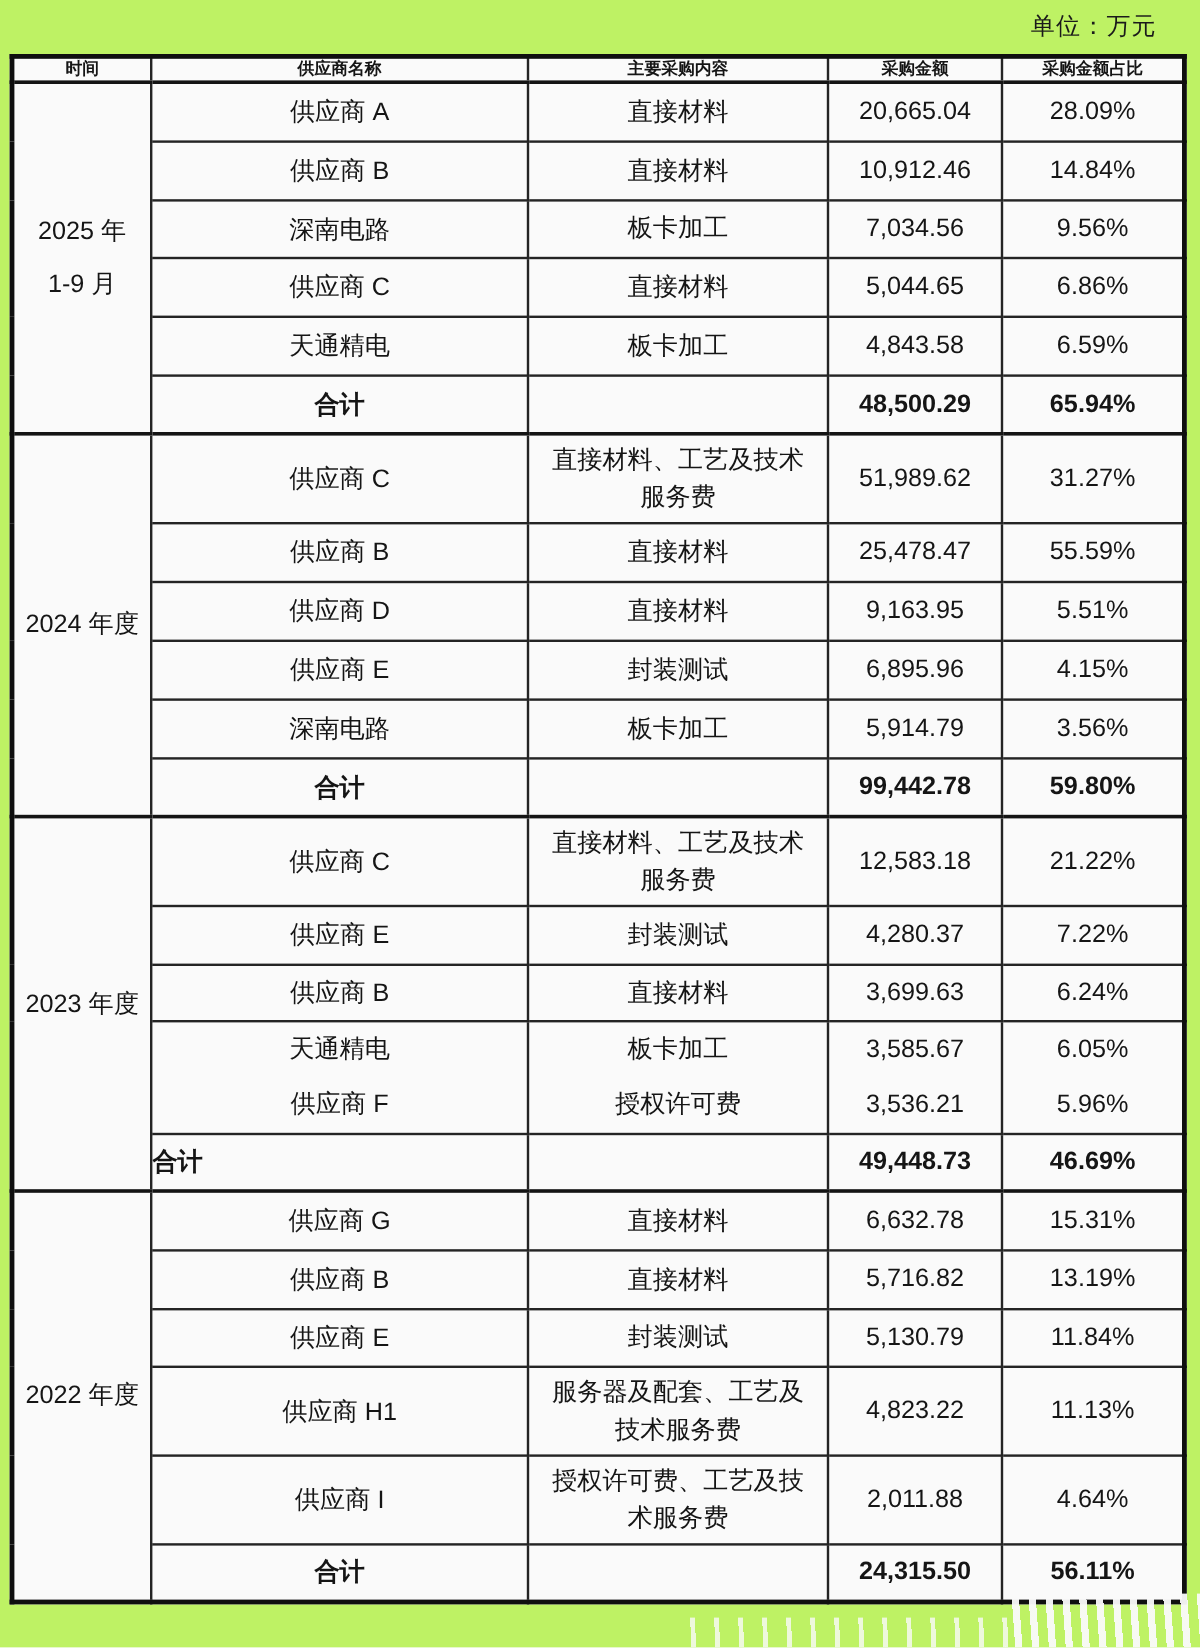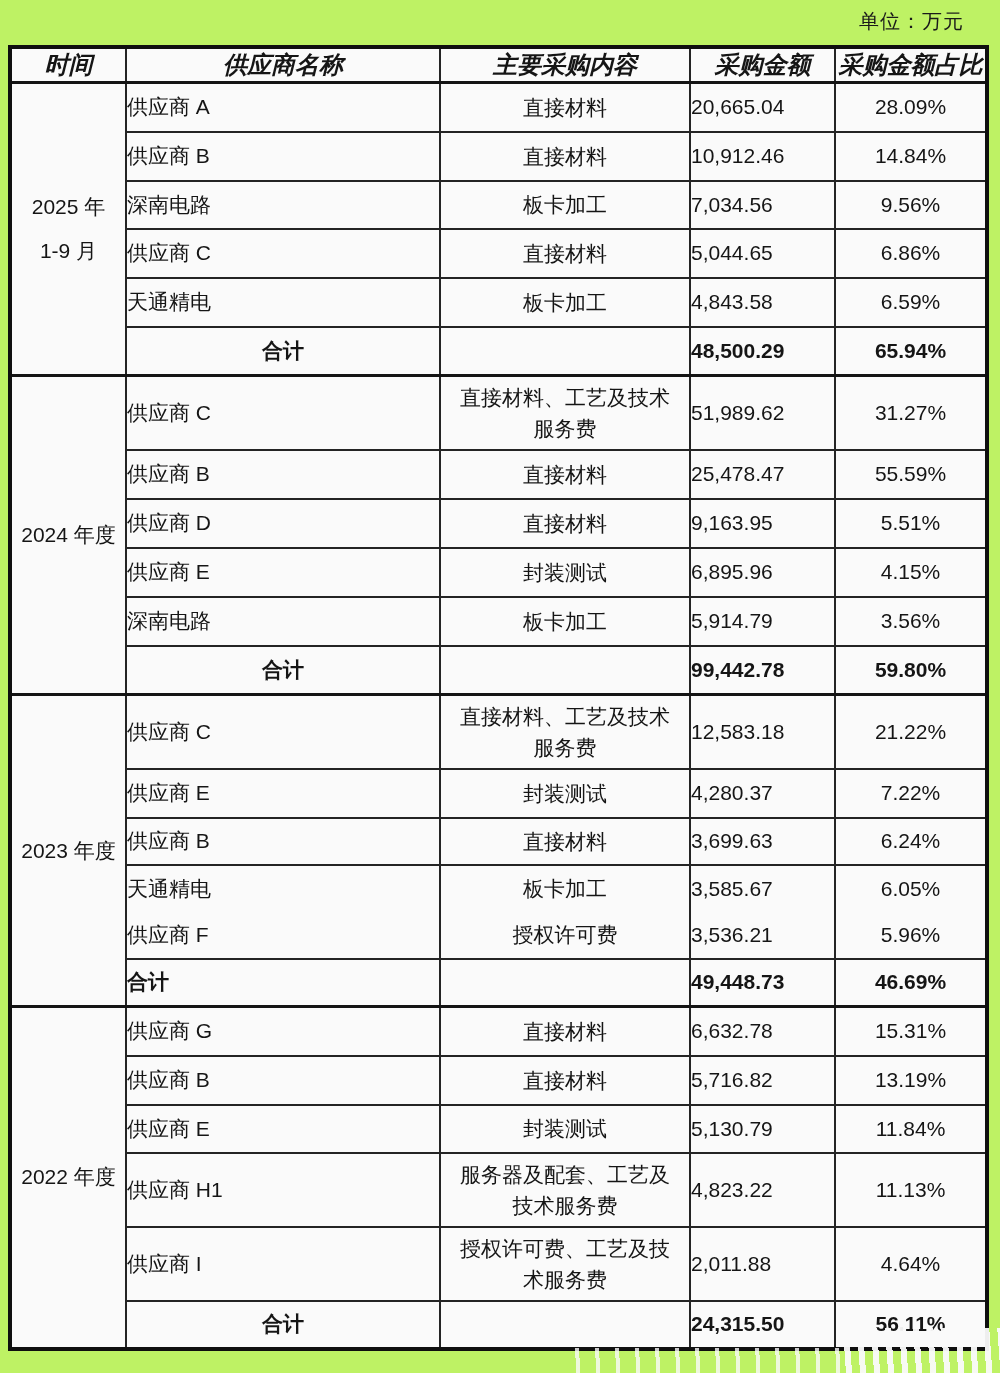--- a/index.html
+++ b/index.html
@@ -12,29 +12,29 @@
   }
   table.proc{
     position:absolute;left:8px;top:45px;
     border-collapse:collapse;table-layout:fixed;
     border:4px solid #0f0f0f;background:#fafafa;
   }
   table.proc th,table.proc td{
     border:2px solid #242424;padding:0;overflow:hidden;font-size:21px;color:#151515;
   }
   tr.header-row th{
-    font-weight:700;text-align:center;border-bottom:3px solid #141414;font-size:24px;font-style:italic;
+    font-weight:700;text-align:center;border-bottom:3px solid #141414;font-size:14px;
   }
   tr.section-start td{border-top:3px solid #141414;}
   td.time-cell{text-align:center;vertical-align:middle;font-size:21px;}
   td.time-cell .period-line{display:block;line-height:44px;}
-  td.supplier-cell{text-align:left;padding-left:10px;vertical-align:middle;}
+  td.supplier-cell{text-align:center;padding-left:10px;vertical-align:middle;}
   td.content-cell{text-align:center;vertical-align:middle;}
   td.content-cell .content-line{display:block;line-height:31px;}
-  td.amount-cell{text-align:left;padding-right:8px;vertical-align:middle;}
+  td.amount-cell{text-align:center;padding-right:8px;vertical-align:middle;}
   td.share-cell{text-align:center;padding-right:9px;vertical-align:middle;}
   tr.total-row td{font-weight:700;}
   td.total-center{text-align:center;padding-left:0;}
   td.total-left{text-align:left;padding-left:10px;}
   .pair-line{display:block;line-height:46px;}
   .watermark-a{
     position:absolute;left:838px;top:1328px;width:162px;height:45px;
     background:repeating-linear-gradient(86deg,
       rgba(250,250,250,0) 0 8px, rgba(250,250,250,0.95) 8px 14px);
     pointer-events:none;

